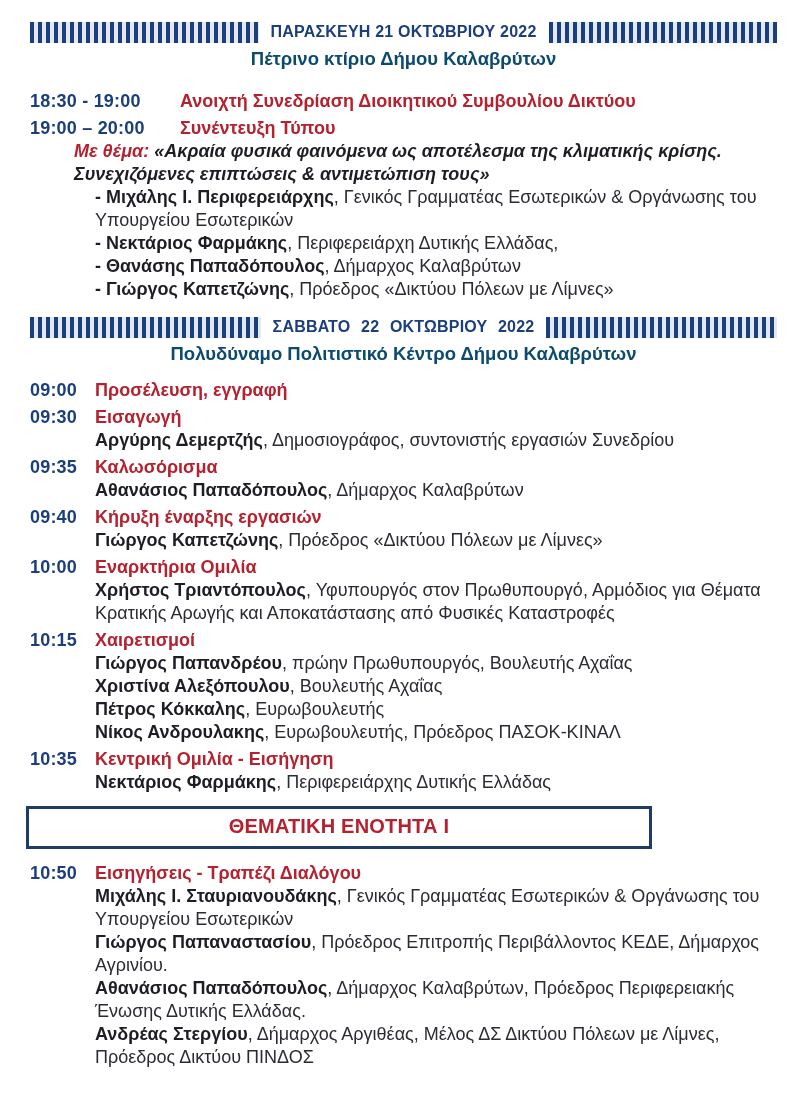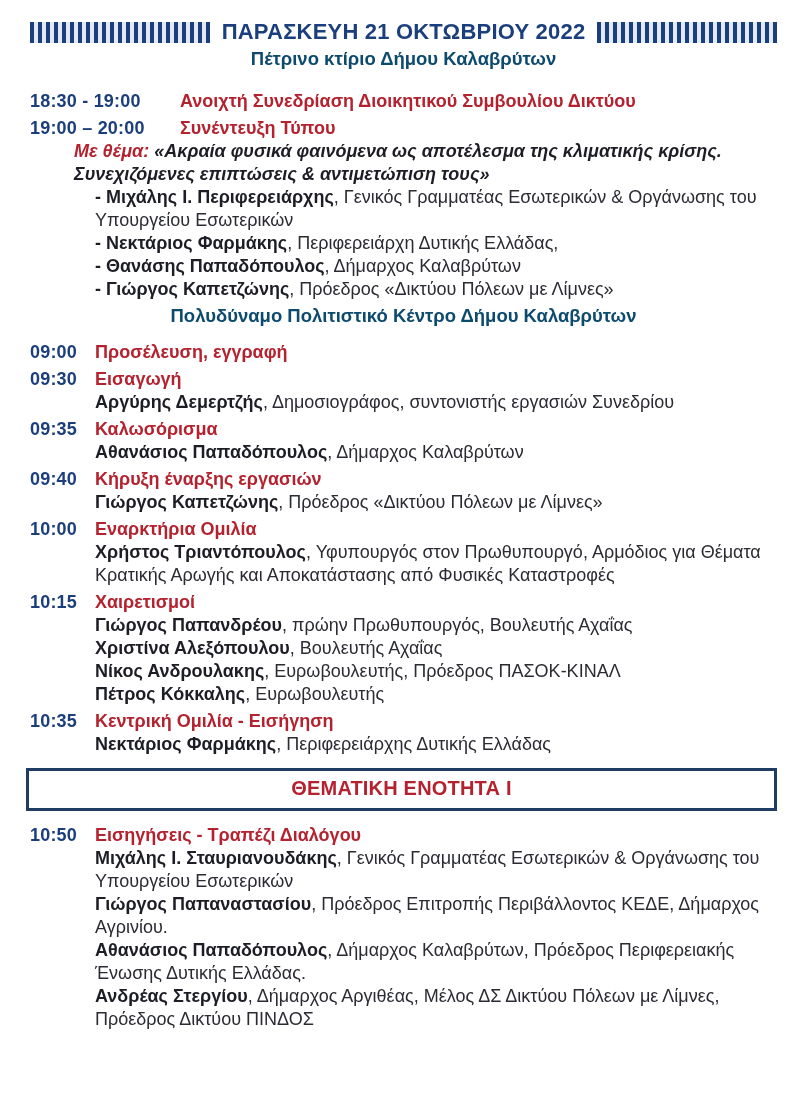--- a/index.html
+++ b/index.html
@@ -18,21 +18,21 @@
   
   .ruled-header {
     display:flex; align-items:center; gap:12px;
     height:24px; margin-bottom:0;
   }
   .bars {
     flex:1; height:21px;
     background:repeating-linear-gradient(to right,#1b3e7c 0 4px,#e3e9f4 4px 8px);
   }
   .ruled-title {
-    font-weight:bold; font-size:22px; line-height:24px;
+    font-weight:bold; font-size:16px; line-height:24px;
     color:#1b3e7c; white-space:nowrap; letter-spacing:0.2px;
   }
   .ruled-title.spread { word-spacing:6px; }
 
   .venue {
     text-align:center; font-weight:bold; font-size:18.5px; line-height:23px;
     color:#0c4a6e; margin-top:3px;
   }
   .venue.mb1 { margin-bottom:20px; }
   .venue.mb2 { margin-bottom:14px; }
@@ -60,21 +60,21 @@
   .theme-line { font-size:18px; line-height:23px; font-style:italic; font-weight:bold;margin-left:44px; }
   .theme-label { color:#b5222f; margin-right:5px; }
   .theme-text { color:#1d1e25; }
 
   .day2-header { margin-top:14px; }
 
   
   .thematic-box {
     box-sizing:border-box;
     margin:12px 0 0 -4px;
-    width:751px;
+    width:626px;
     border:3px solid #1e3c64;
     padding:4px 12px 7px 12px;
     text-align:center;
     background:#ffffff;
   }
   .thematic-box-title {
     font-weight:bold; font-size:20px; line-height:26px; color:#b5222f;
     letter-spacing:0.2px;
   }
   .thematic-box-text {
@@ -117,20 +117,25 @@
   <div class="indent speaker-line">
     <span class="speaker-name">- Νεκτάριος Φαρμάκης</span><span class="speaker-role">, Περιφερειάρχη Δυτικής Ελλάδας,</span>
   </div>
   <div class="indent speaker-line">
     <span class="speaker-name">- Θανάσης Παπαδόπουλος</span><span class="speaker-role">, Δήμαρχος Καλαβρύτων</span>
   </div>
   <div class="indent speaker-line">
     <span class="speaker-name">- Γιώργος Καπετζώνης</span><span class="speaker-role">, Πρόεδρος «Δικτύου Πόλεων με Λίμνες»</span>
   </div>
 
+  <div class="ruled-header day2-header">
+    <span class="bars"></span>
+    <span class="ruled-title spread">ΣΑΒΒΑΤΟ 22 ΟΚΤΩΒΡΙΟΥ 2022</span>
+    <span class="bars"></span>
+  </div>
   <div class="venue mb2">Πολυδύναμο Πολιτιστικό Κέντρο Δήμου Καλαβρύτων</div>
 
   <div class="item first">
     <span class="time">09:00</span>
     <div class="content">
       <div class="item-title">Προσέλευση, εγγραφή</div>
     </div>
   </div>
 
   <div class="item">
@@ -177,24 +182,24 @@
     <span class="time">10:15</span>
     <div class="content">
       <div class="item-title">Χαιρετισμοί</div>
       <div class="speaker-line">
         <span class="speaker-name">Γιώργος Παπανδρέου</span><span class="speaker-role">, πρώην Πρωθυπουργός, Βουλευτής Αχαΐας</span>
       </div>
       <div class="speaker-line">
         <span class="speaker-name">Χριστίνα Αλεξόπουλου</span><span class="speaker-role">, Βουλευτής Αχαΐας</span>
       </div>
       <div class="speaker-line">
+        <span class="speaker-name">Πέτρος Κόκκαλης</span><span class="speaker-role">, Ευρωβουλευτής</span>
+      </div>
+      <div class="speaker-line">
         <span class="speaker-name">Νίκος Ανδρουλακης</span><span class="speaker-role">, Ευρωβουλευτής, Πρόεδρος ΠΑΣΟΚ-ΚΙΝΑΛ</span>
-      </div>
-      <div class="speaker-line">
-        <span class="speaker-name">Πέτρος Κόκκαλης</span><span class="speaker-role">, Ευρωβουλευτής</span>
       </div>
     </div>
   </div>
 
   <div class="item">
     <span class="time">10:35</span>
     <div class="content">
       <div class="item-title">Κεντρική Ομιλία - Εισήγηση</div>
       <div class="speaker-line">
         <span class="speaker-name">Νεκτάριος Φαρμάκης</span><span class="speaker-role">, Περιφερειάρχης Δυτικής Ελλάδας</span>

